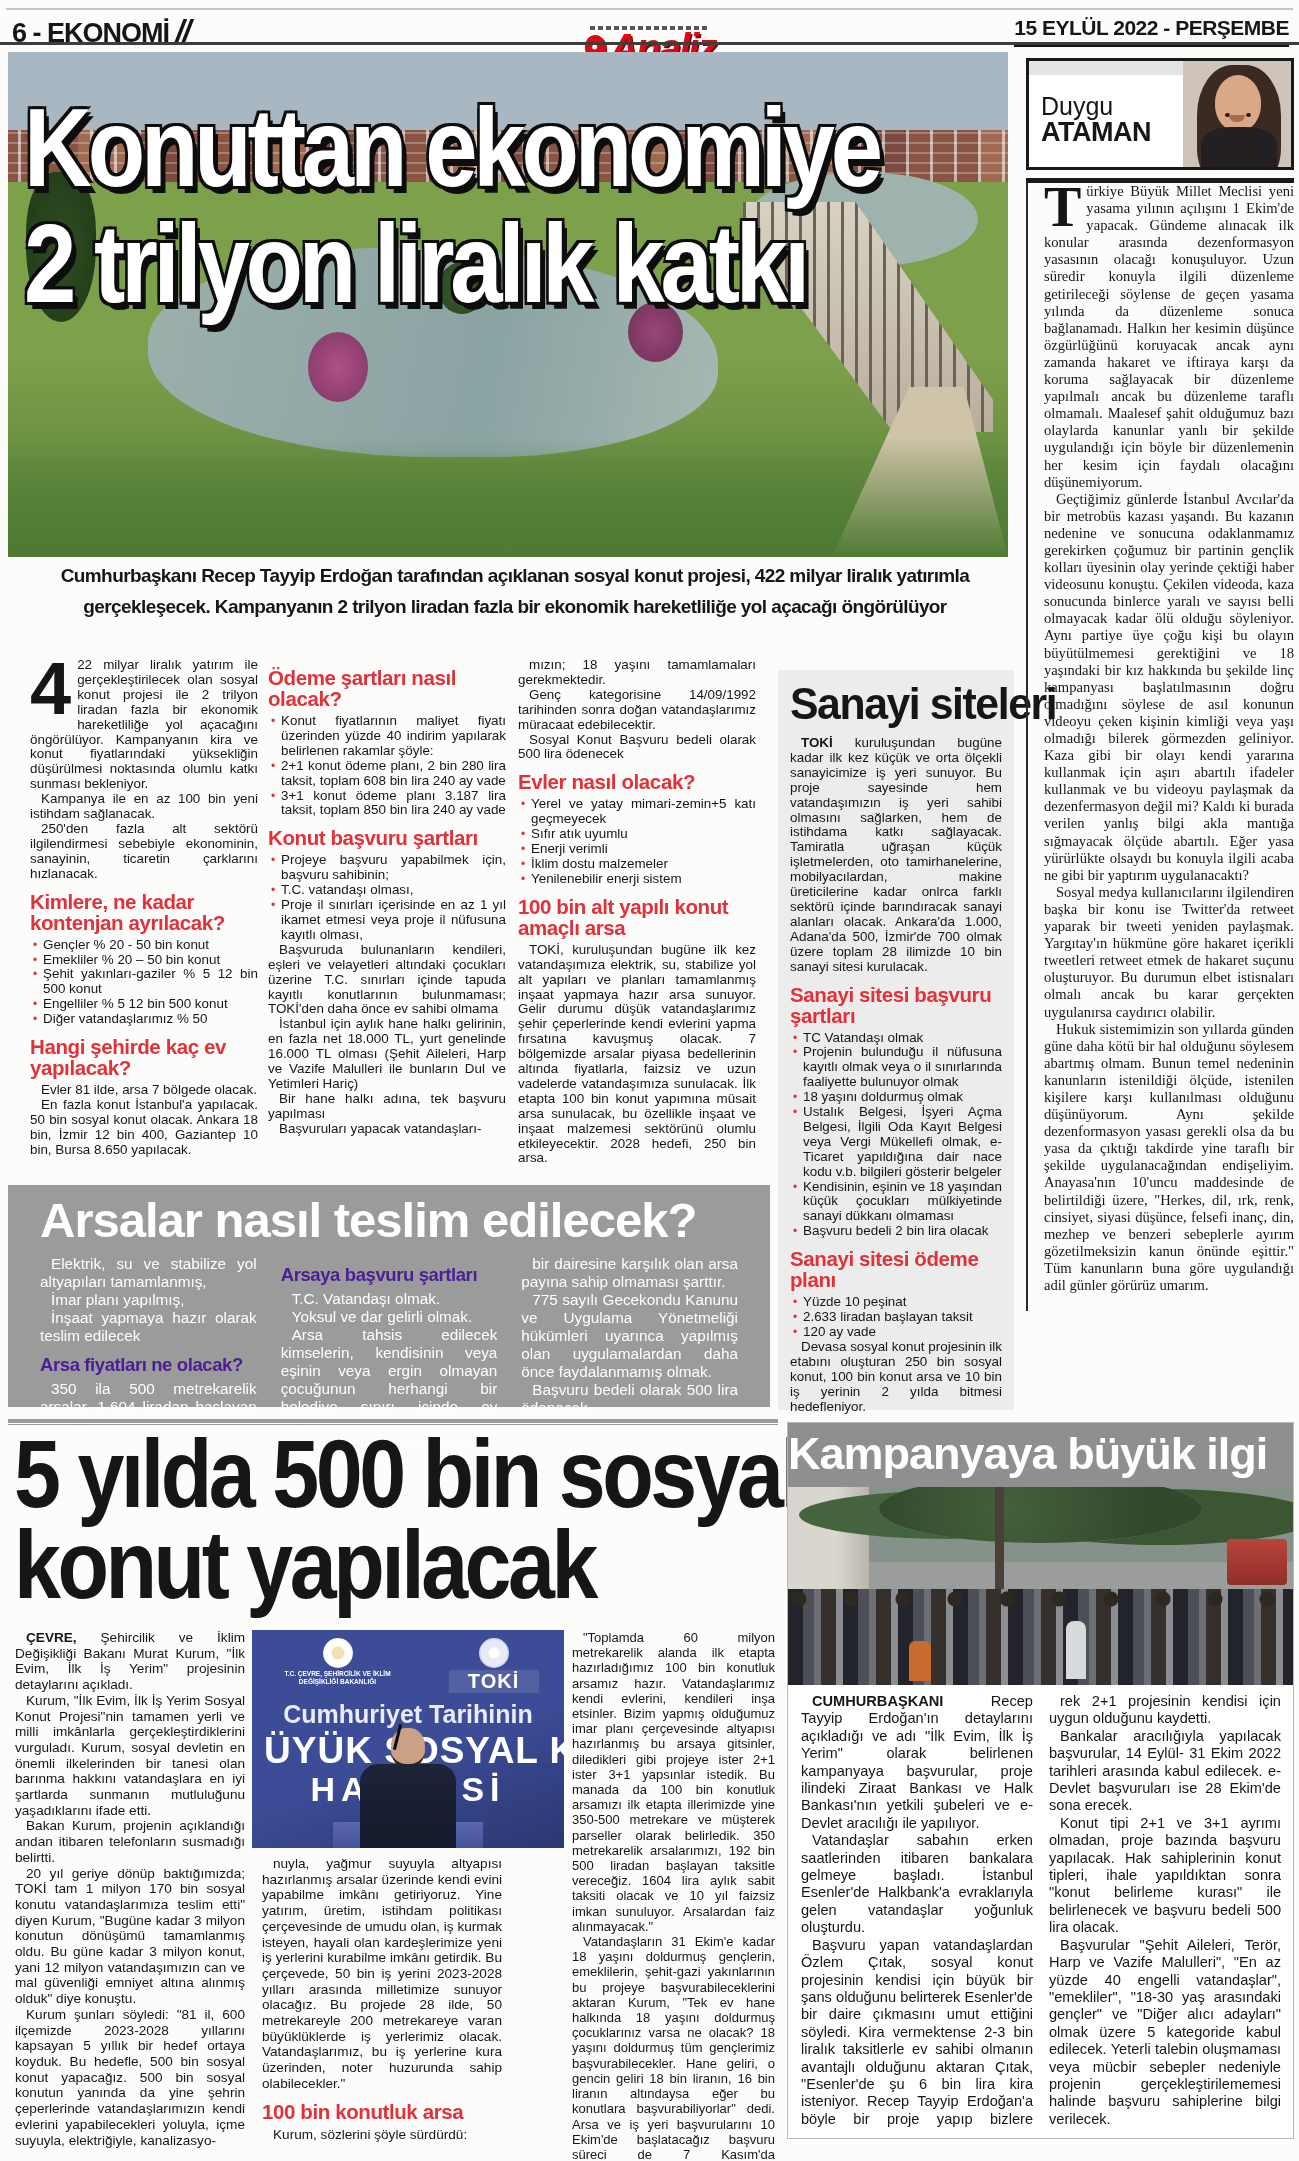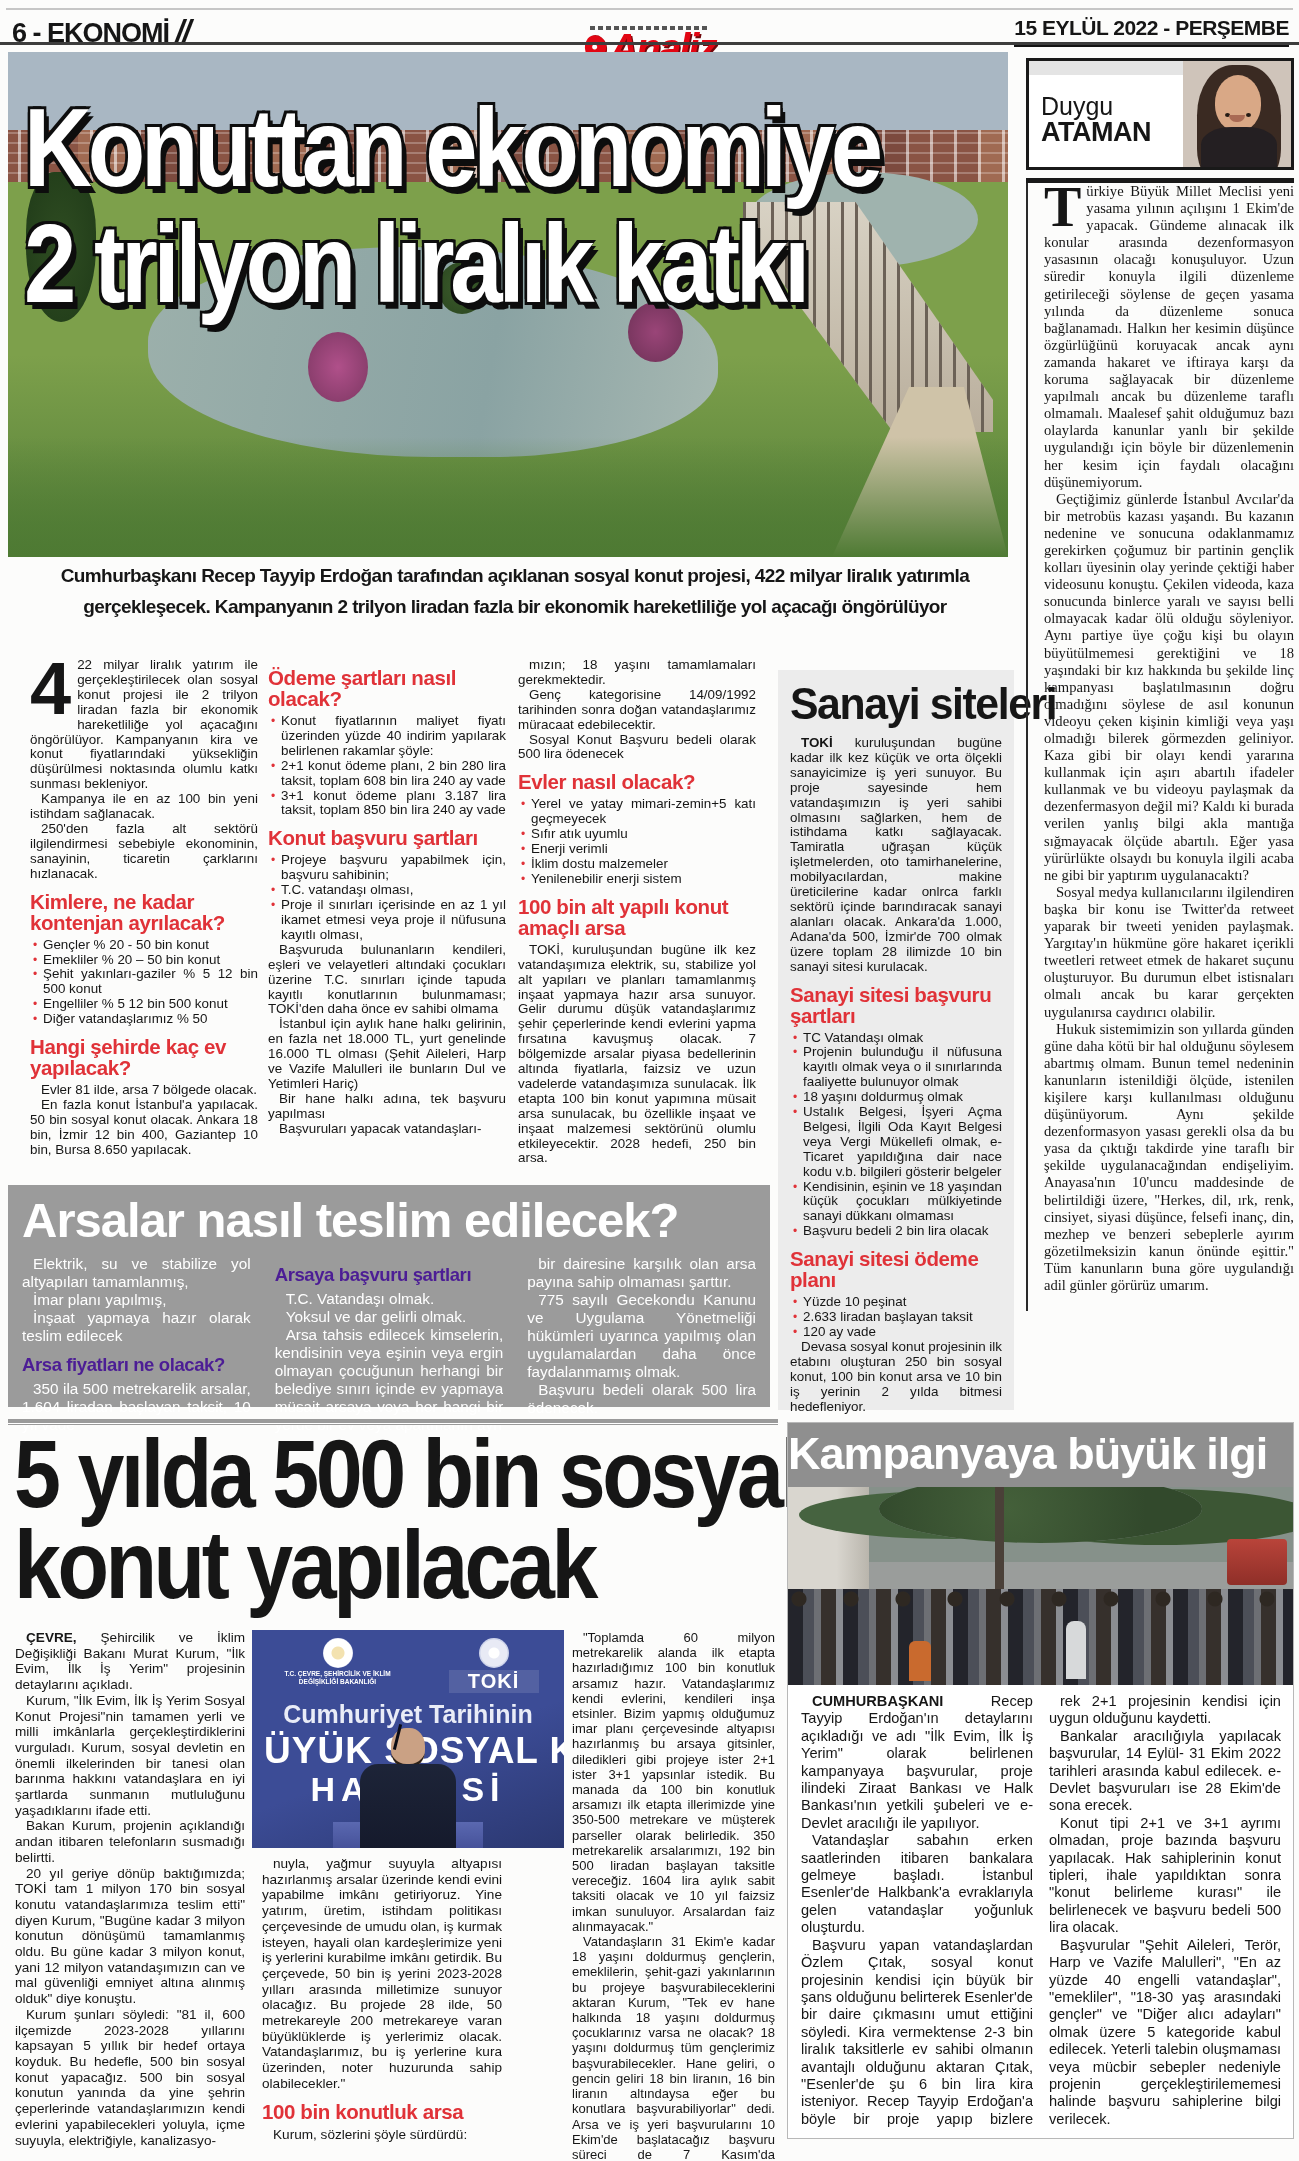--- a/index.html
+++ b/index.html
@@ -62,21 +62,21 @@
   .dropcap{float:left;font-size:74px;line-height:58px;font-weight:800;padding:2px 6px 0 0;}
   
   .mcol{top:658px;height:524px;}
   
   .sanayi{left:778px;top:670px;width:236px;height:740px;background:#ececec;
      padding:10px 12px;box-sizing:border-box;}
   .sanayi-title{font-size:45px;font-weight:800;letter-spacing:-1.5px;line-height:48px;margin-bottom:8px;
      transform:scaleX(.95);transform-origin:left;white-space:nowrap;}
   
   .arsalar{left:8px;top:1185px;width:762px;height:222px;background:#9b9b9b;color:#fff;
-     padding:6px 14px;box-sizing:border-box;}
+     padding:6px 32px;box-sizing:border-box;}
   .arsalar-title{font-size:49px;font-weight:800;letter-spacing:-1px;line-height:54px;margin:2px 0 8px;}
   .arsalar-cols{display:flex;gap:24px;}
   .arsalar-cols .txt{flex:1;font-size:15.3px;line-height:18px;}
   .arsalar-cols .txt .h{color:#4c1d95;font-size:18.5px;}
   
   .divider{left:8px;top:1419px;width:770px;height:6px;
      background:linear-gradient(#9a9a9a 0 4px,#fff 4px 5px,#9a9a9a 5px 6px);}
   
   .bl-head{left:14px;top:1428px;font-size:97px;line-height:91px;font-weight:800;letter-spacing:-4px;
      transform:scaleX(.87);transform-origin:left top;white-space:nowrap;}

